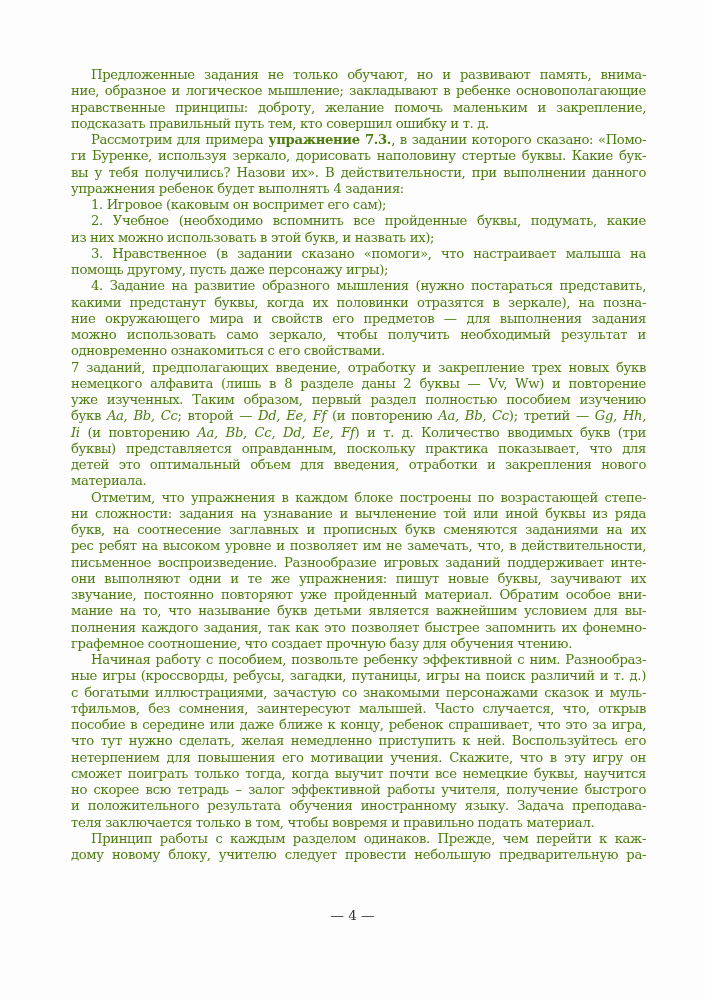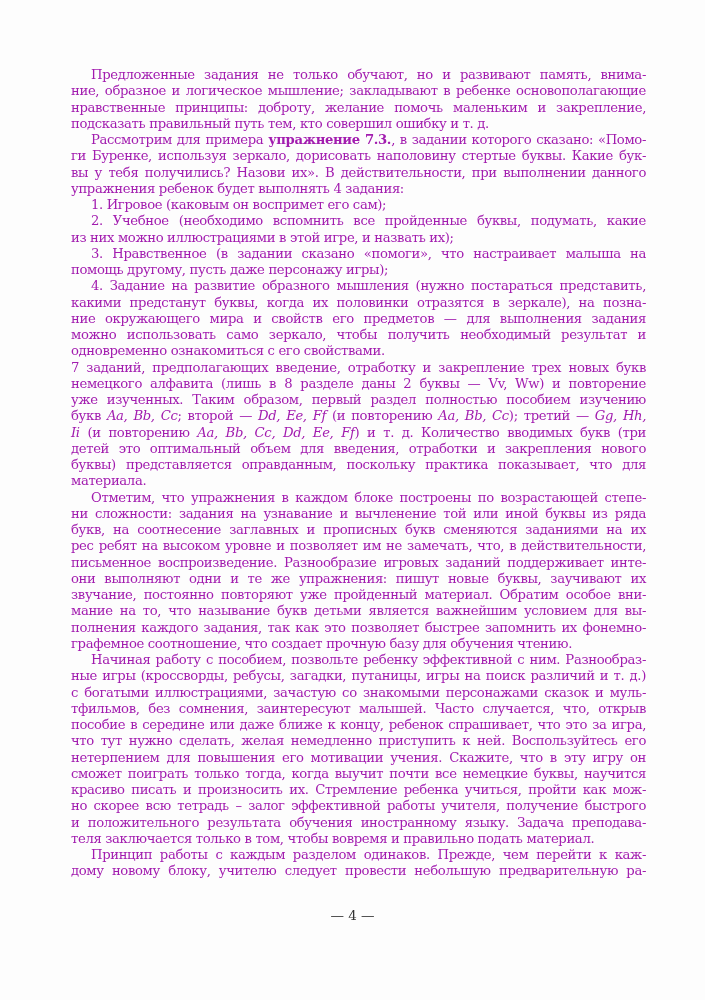--- a/index.html
+++ b/index.html
@@ -6,21 +6,21 @@
   body { width: 705px; height: 1000px; position: relative; overflow: hidden; }
   .page {
     position: absolute; left: 0; top: 0; width: 705px; height: 1000px;
     background: #fdfdfd;
   }
   .text {
     position: absolute; left: 71px; top: 67px; width: 575px;
     font-family: "DejaVu Serif", serif;
     font-size: 13.2px;
     line-height: 16.25px;
-    color: #a21caf;
+    color: #4d7c0f;
   }
   .line {
     display: block;
     white-space: nowrap;
     text-align: justify;
     text-align-last: justify;
     height: 16.25px;
     overflow: visible;
     letter-spacing: -0.35px;
   }
@@ -42,55 +42,54 @@
       <span class="line indent">Предложенные задания не только обучают, но и развивают память, внима-</span>
       <span class="line">ние, образное и логическое мышление; закладывают в ребенке основополагающие</span>
       <span class="line">нравственные принципы: доброту, желание помочь маленьким и закрепление,</span>
       <span class="line last">подсказать правильный путь тем, кто совершил ошибку и т. д.</span>
       <span class="line indent"><span>Рассмотрим для примера </span><span class="b">упражнение 7.3.</span><span>, в задании которого сказано: «Помо-</span></span>
       <span class="line">ги Буренке, используя зеркало, дорисовать наполовину стертые буквы. Какие бук-</span>
       <span class="line">вы у тебя получились? Назови их». В действительности, при выполнении данного</span>
       <span class="line last">упражнения ребенок будет выполнять 4 задания:</span>
       <span class="line indent last">1. Игровое (каковым он воспримет его сам);</span>
       <span class="line indent">2. Учебное (необходимо вспомнить все пройденные буквы, подумать, какие</span>
-      <span class="line last">из них можно иллюстрациями в этой игре, и назвать их);</span>
+      <span class="line last">из них можно использовать в этой букв, и назвать их);</span>
       <span class="line indent">3. Нравственное (в задании сказано «помоги», что настраивает малыша на</span>
       <span class="line last">помощь другому, пусть даже персонажу игры);</span>
       <span class="line indent">4. Задание на развитие образного мышления (нужно постараться представить,</span>
       <span class="line">какими предстанут буквы, когда их половинки отразятся в зеркале), на позна-</span>
       <span class="line">ние окружающего мира и свойств его предметов — для выполнения задания</span>
       <span class="line">можно использовать само зеркало, чтобы получить необходимый результат и</span>
       <span class="line last">одновременно ознакомиться с его свойствами.</span>
       <span class="line">7 заданий, предполагающих введение, отработку и закрепление трех новых букв</span>
       <span class="line">немецкого алфавита (лишь в 8 разделе даны 2 буквы — Vv, Ww) и повторение</span>
       <span class="line">уже изученных. Таким образом, первый раздел полностью пособием изучению</span>
       <span class="line"><span>букв </span><span class="i">Aa, Bb, Cc</span><span>; второй — </span><span class="i">Dd, Ee, Ff</span><span> (и повторению </span><span class="i">Aa, Bb, Cc</span><span>); третий — </span><span class="i">Gg, Hh,</span></span>
       <span class="line"><span class="i">Ii</span><span> (и повторению </span><span class="i">Aa, Bb, Cc, Dd, Ee, Ff</span><span>) и т. д. Количество вводимых букв (три</span></span>
+      <span class="line">буквы) представляется оправданным, поскольку практика показывает, что для</span>
       <span class="line">детей это оптимальный объем для введения, отработки и закрепления нового</span>
-      <span class="line">буквы) представляется оправданным, поскольку практика показывает, что для</span>
       <span class="line last">материала.</span>
       <span class="line indent">Отметим, что упражнения в каждом блоке построены по возрастающей степе-</span>
       <span class="line">ни сложности: задания на узнавание и вычленение той или иной буквы из ряда</span>
       <span class="line">букв, на соотнесение заглавных и прописных букв сменяются заданиями на их</span>
       <span class="line">рес ребят на высоком уровне и позволяет им не замечать, что, в действительности,</span>
       <span class="line">письменное воспроизведение. Разнообразие игровых заданий поддерживает инте-</span>
       <span class="line">они выполняют одни и те же упражнения: пишут новые буквы, заучивают их</span>
       <span class="line">звучание, постоянно повторяют уже пройденный материал. Обратим особое вни-</span>
       <span class="line">мание на то, что называние букв детьми является важнейшим условием для вы-</span>
       <span class="line">полнения каждого задания, так как это позволяет быстрее запомнить их фонемно-</span>
       <span class="line last">графемное соотношение, что создает прочную базу для обучения чтению.</span>
       <span class="line indent">Начиная работу с пособием, позвольте ребенку эффективной с ним. Разнообраз-</span>
       <span class="line">ные игры (кроссворды, ребусы, загадки, путаницы, игры на поиск различий и т. д.)</span>
       <span class="line">с богатыми иллюстрациями, зачастую со знакомыми персонажами сказок и муль-</span>
       <span class="line">тфильмов, без сомнения, заинтересуют малышей. Часто случается, что, открыв</span>
       <span class="line">пособие в середине или даже ближе к концу, ребенок спрашивает, что это за игра,</span>
       <span class="line">что тут нужно сделать, желая немедленно приступить к ней. Воспользуйтесь его</span>
       <span class="line">нетерпением для повышения его мотивации учения. Скажите, что в эту игру он</span>
       <span class="line">сможет поиграть только тогда, когда выучит почти все немецкие буквы, научится</span>
-      <span class="line">красиво писать и произносить их. Стремление ребенка учиться, пройти как мож-</span>
       <span class="line">но скорее всю тетрадь – залог эффективной работы учителя, получение быстрого</span>
       <span class="line">и положительного результата обучения иностранному языку. Задача преподава-</span>
       <span class="line last">теля заключается только в том, чтобы вовремя и правильно подать материал.</span>
       <span class="line indent">Принцип работы с каждым разделом одинаков. Прежде, чем перейти к каж-</span>
       <span class="line">дому новому блоку, учителю следует провести небольшую предварительную ра-</span>
     </div>
   <div class="pagenum">— 4 —</div>
 </div>
 
 </body></html>

